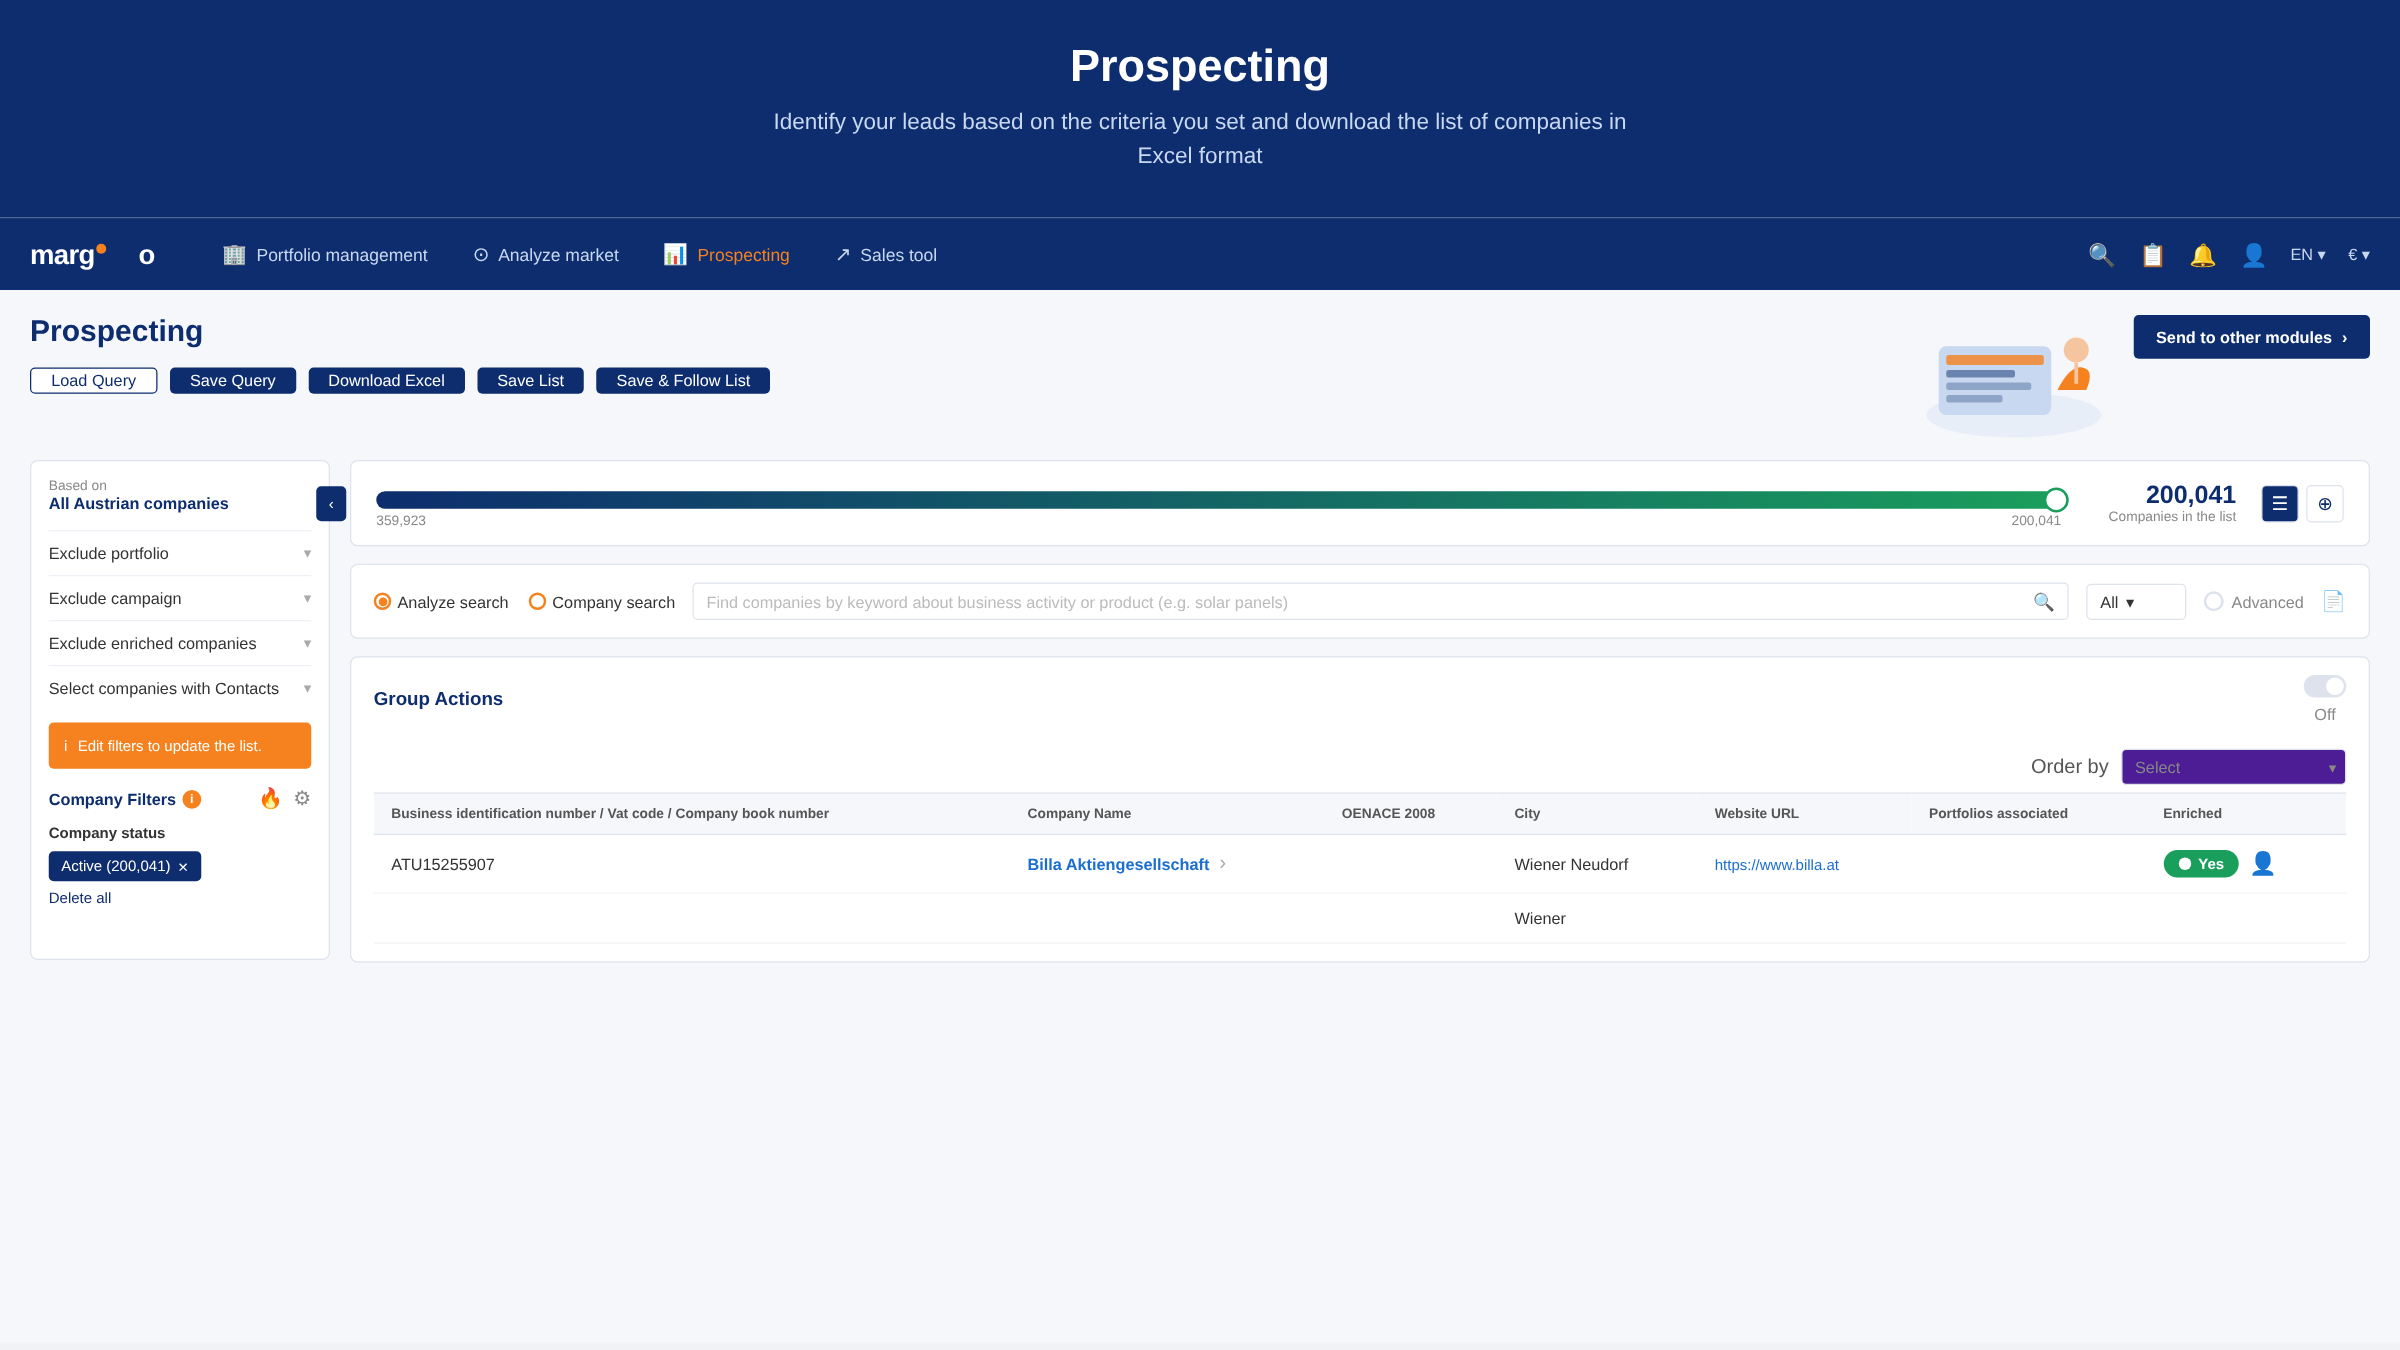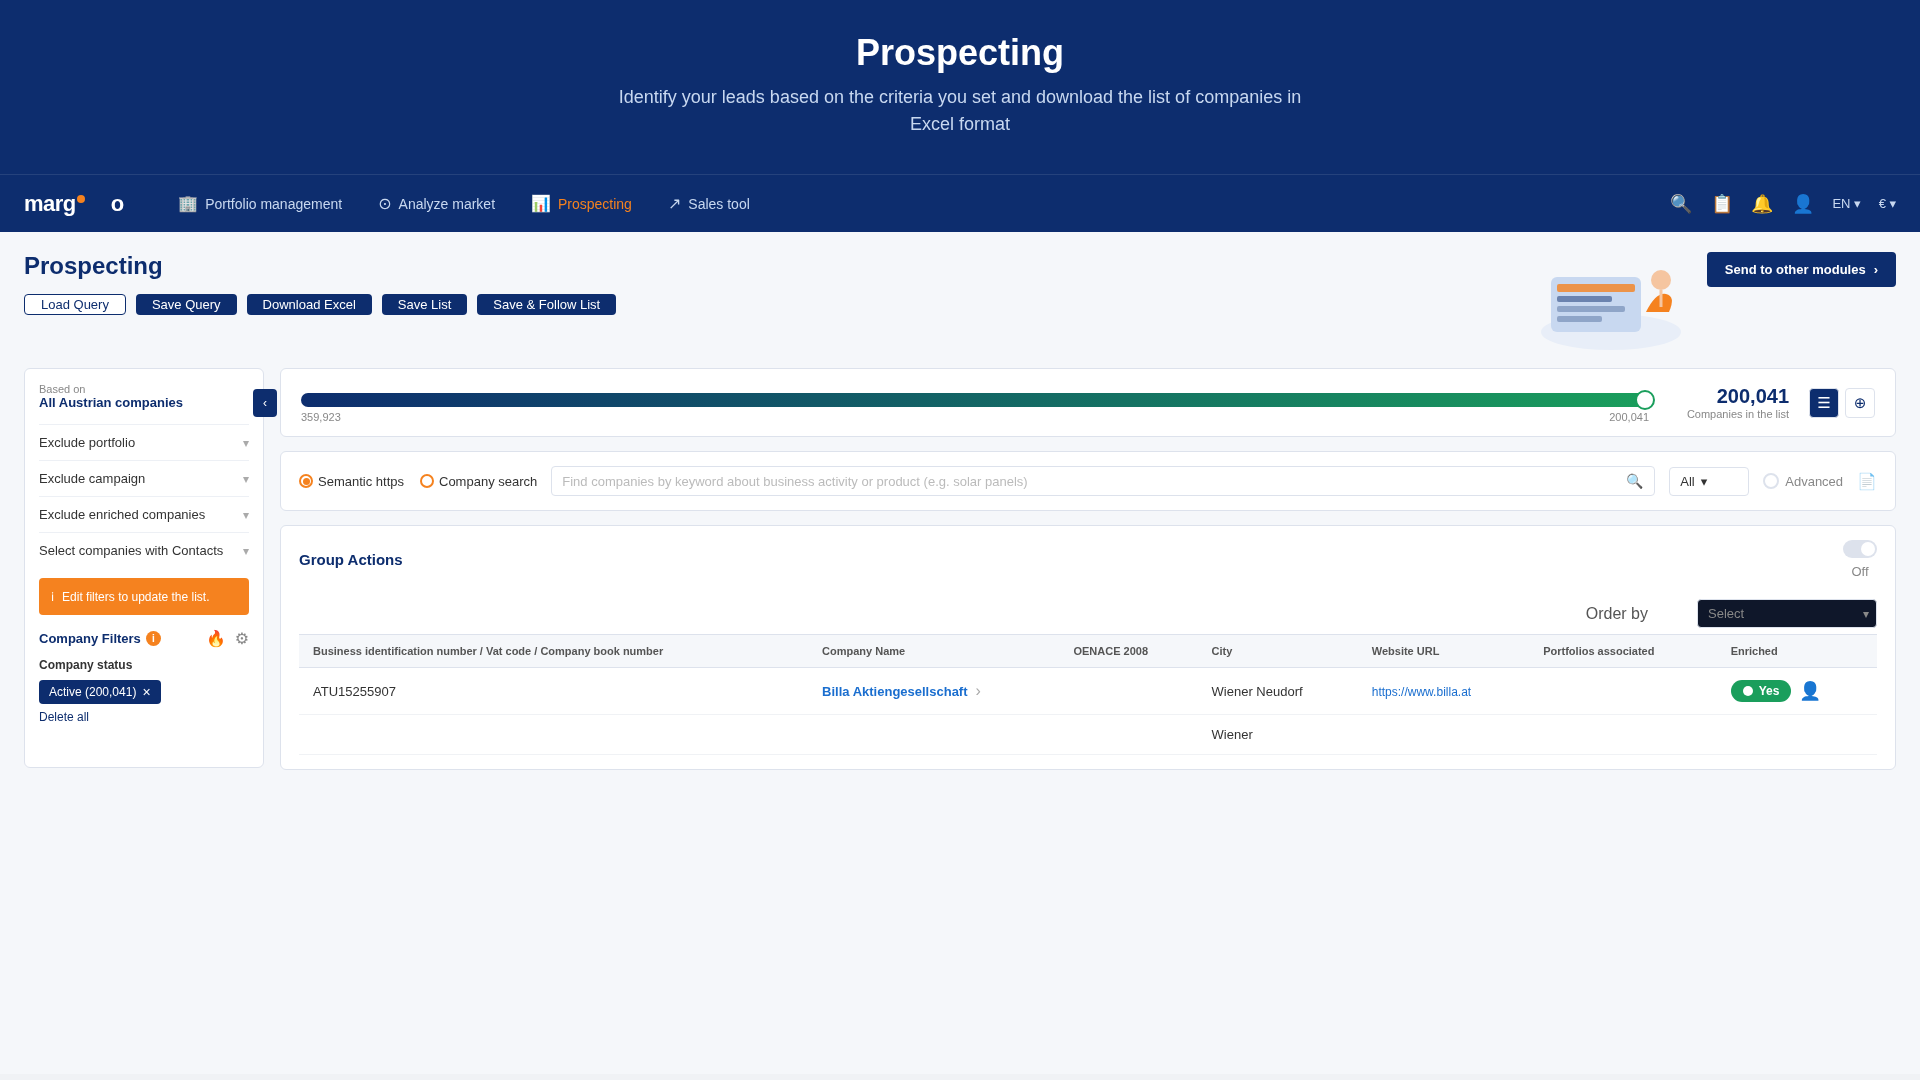--- a/index.html
+++ b/index.html
@@ -197,21 +197,21 @@
       color: #888;
     }
     .based-on .value {
       font-size: 13px;
       font-weight: 700;
       color: #0d2d6e;
     }
     .filter-row {
       display: flex;
       justify-content: space-between;
-      align-items: center;
+      align-items: flex-start;
       padding: 10px 0;
       border-top: 1px solid #edf0f5;
       cursor: pointer;
     }
     .filter-row .filter-label {
       font-size: 13px;
       color: #333;
     }
     .filter-row .arrow {
       color: #aaa;
@@ -507,23 +507,22 @@
     }
     .order-select {
       border: 1px solid #dde2ec;
       border-radius: 4px;
       padding: 6px 28px 6px 10px;
       font-size: 13px;
       color: #888;
       cursor: pointer;
       min-width: 180px;
       appearance: none;
-      background: #0f172a;
+      background: #4c1d95;
       position: relative;
-      margin-left: 39px;
     }
     .order-select-wrap {
       position: relative;
     }
     .order-select-wrap::after {
       content: '▾';
       position: absolute;
       right: 8px;
       top: 50%;
       transform: translateY(-50%);
@@ -768,21 +767,21 @@
           <div class="view-btn active">☰</div>
           <div class="view-btn">⊕</div>
         </div>
       </div>
 
       <div class="search-card">
         <div class="search-row">
           <div class="search-type">
             <div class="search-type-item">
               <div class="radio-dot filled"></div>
-              <span>Semantic https</span>
+              <span>Analyze search</span>
             </div>
             <div class="search-type-item">
               <div class="radio-dot"></div>
               <span>Company search</span>
             </div>
           </div>
           <div class="search-input-wrap">
             <input class="search-input" type="text" placeholder="Find companies by keyword about business activity or product (e.g. solar panels)" style="">
             <span style="color:#888;font-size:14px;">🔍</span>
           </div>

